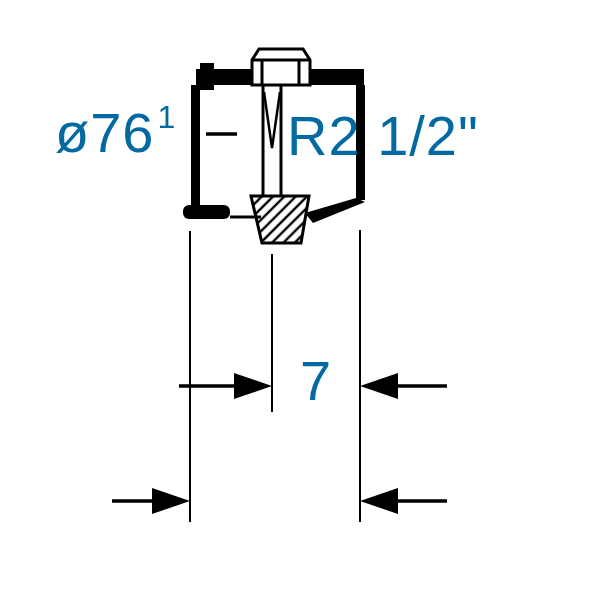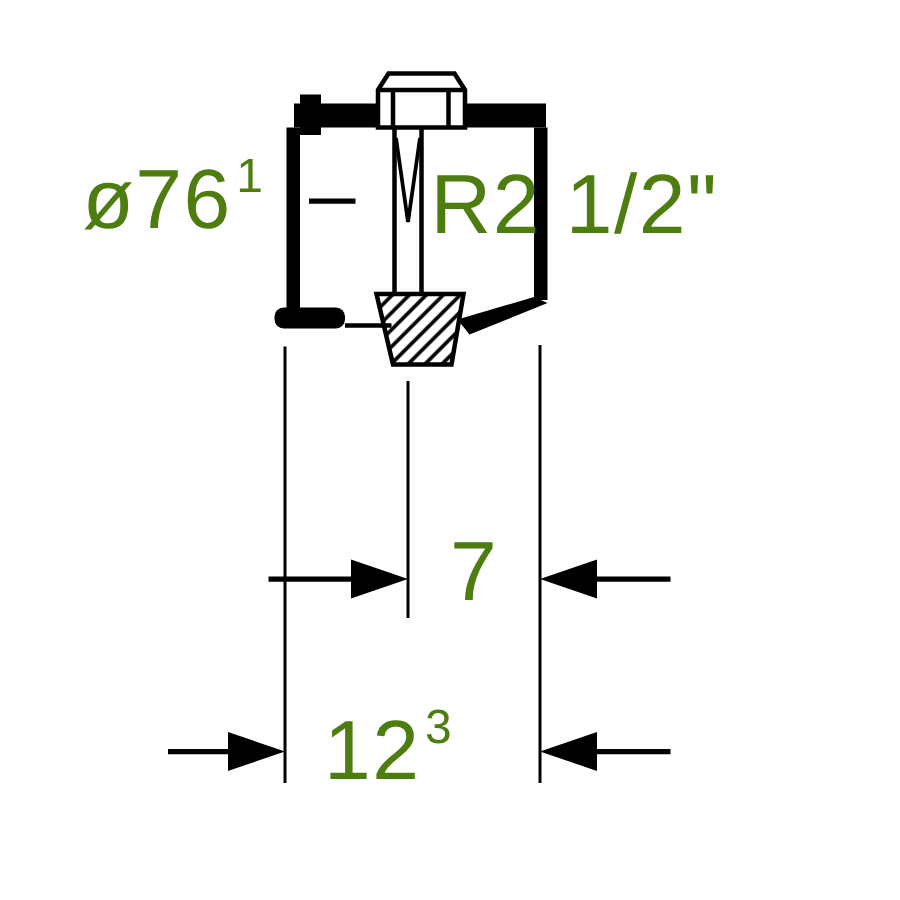--- a/index.html
+++ b/index.html
@@ -20,21 +20,21 @@
     position: absolute;
     left: 0;
     top: 0;
   }
   .label {
     position: absolute;
     font-size: 56px;
     line-height: 1;
     white-space: nowrap;
     letter-spacing: 1px;
-    color: #4d7c0f;
+    color: #0369a1;
   }
   .sup {
     font-size: 32px;
     position: relative;
     top: -24px;
     margin-left: 3px;
     letter-spacing: 0;
   }
   .label-dia    { left: 55px;  top: 105px; }
   .label-thread { left: 287px; top: 108px; }
@@ -107,17 +107,14 @@
   </div>
 
   <div class="label label-thread">
     <span>R2 1/2"</span>
   </div>
 
   <div class="label label-dim7">
     <span>7</span>
   </div>
 
-  <div class="label label-dim12">
-    <span>12</span><span class="sup">3</span>
-  </div>
 
 </div>
 
 </body></html>

